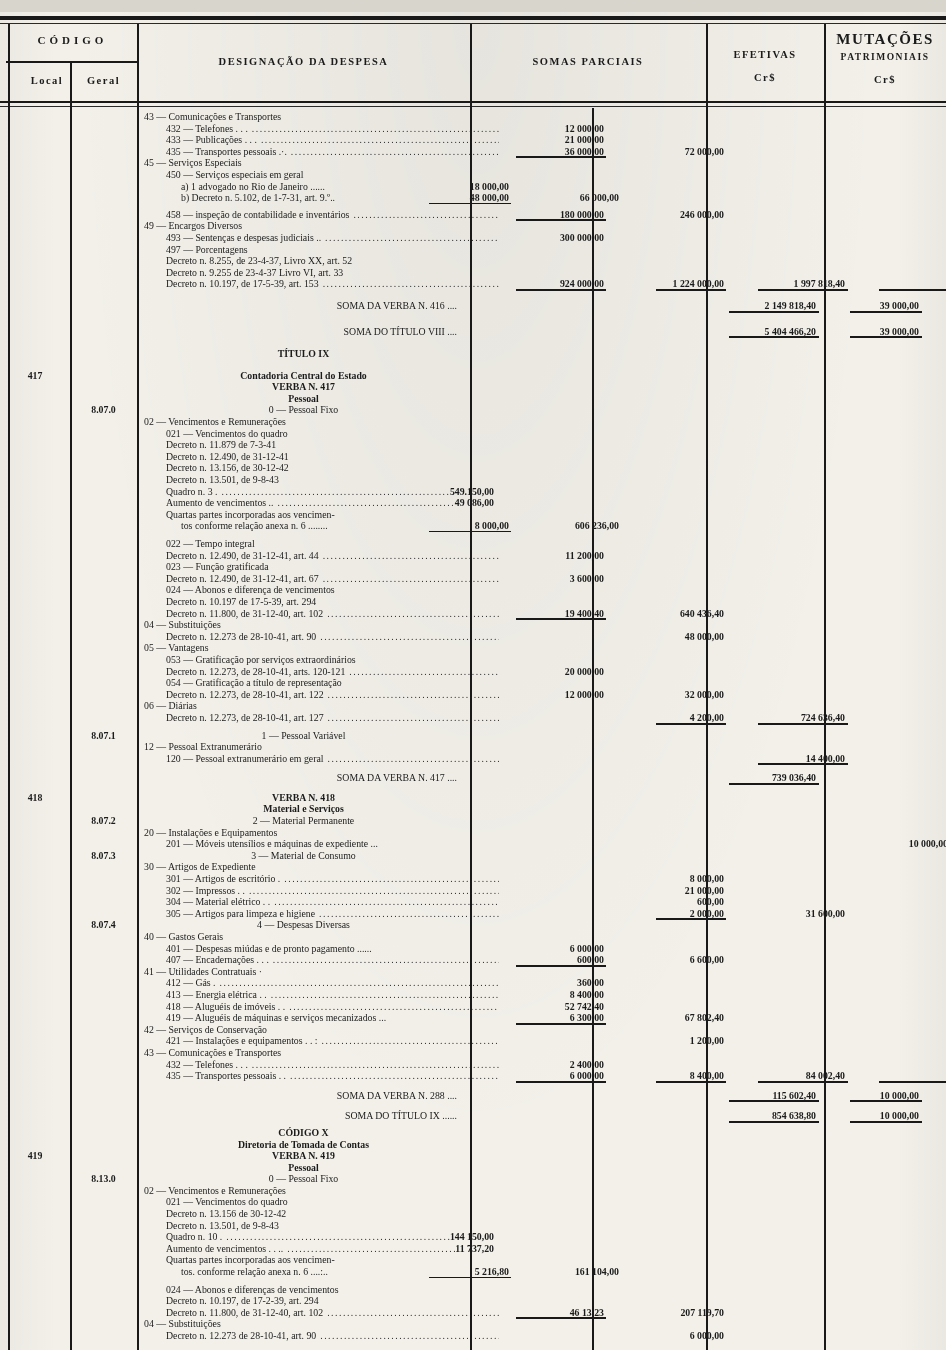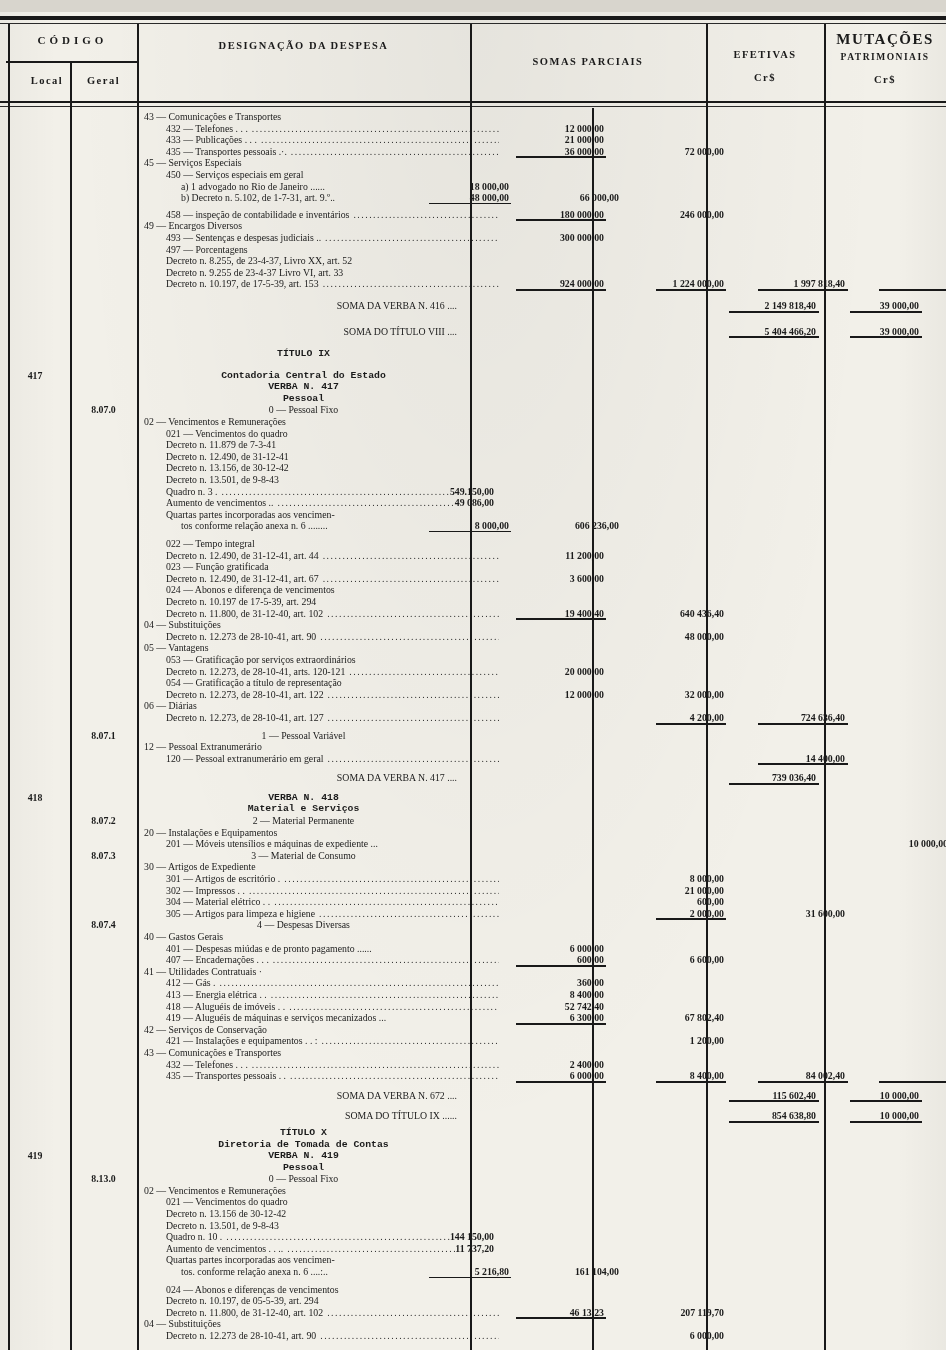--- a/index.html
+++ b/index.html
@@ -39,21 +39,21 @@
 
   .c-d.in0 { padding-left:7px;align-items:flex-end;  }
   .c-d.in1 { padding-left:29px; }
   .c-d.in2 { padding-left:44px; }
   .c-d.al-c { display:block; text-align:center; padding-left:0; }
   .c-d.al-r { display:block; text-align:right; padding-right:13px; box-sizing:border-box; }
   .c-d .t { flex:0 0 auto; }
   .c-d .lead { flex:1 1 auto; overflow:hidden; white-space:nowrap; letter-spacing:1.5px;
                color:#1e1e1e; padding:0 3px 0 4px; }
   .c-d .amt { flex:0 0 auto; margin-left:auto; padding-right:5px; font-weight:700; position:relative; }
-  .bold { font-weight:700;font-family:Liberation Mono, monospace; }
+  .bold { font-weight:700; }
 
   
   .c-s1.ru::after, .c-s2.ru::after, .c-ef.ru::after, .c-mu.ru::after, .amt.ru::after {
     content:""; position:absolute; height:2px; background:#191919; bottom:-1px; }
   .c-s1.ru::after { right:15px; width:90px; }
   .c-s2.ru::after { right:9px;  width:70px; }
   .c-ef.ru::after { right:5px;  width:90px; }
   .c-mu.ru::after { right:24px; width:72px; }
   .amt.ru::after  { right:3px;  width:82px; }
 </style>
@@ -72,21 +72,21 @@
   <div class="vl" style="left:70px;top:51px;height:1299px"></div>
   <div class="vl" style="left:137px;top:12px;height:1338px"></div>
   <div class="vl" style="left:470px;top:12px;height:1338px"></div>
   <div class="vl" style="left:592px;top:96px;height:1254px"></div>
   <div class="vl" style="left:706px;top:12px;height:1338px"></div>
   <div class="vl" style="left:824px;top:12px;height:1338px"></div>
 
   <div class="hdr sp" style="left:8px;top:22px;width:129px">CÓDIGO</div>
   <div class="hdr" style="left:16px;top:63px;width:62px">Local</div>
   <div class="hdr" style="left:70px;top:63px;width:67px">Geral</div>
-  <div class="hdr" style="left:137px;top:28px;width:333px">DESIGNAÇÃO DA DESPESA</div>
+  <div class="hdr" style="left:137px;top:44px;width:333px">DESIGNAÇÃO DA DESPESA</div>
   <div class="hdr" style="left:470px;top:44px;width:236px">SOMAS PARCIAIS</div>
   <div class="hdr" style="left:706px;top:37px;width:118px">EFETIVAS</div>
   <div class="hdr" style="left:706px;top:60px;width:118px">Cr$</div>
   <div class="hdr" style="left:824px;top:19px;width:122px;font-size:15px">MUTAÇÕES</div>
   <div class="hdr" style="left:824px;top:40px;width:122px;font-size:9.5px">PATRIMONIAIS</div>
   <div class="hdr" style="left:824px;top:62px;width:122px">Cr$</div>
 
   <div class="body" id="ledger-body">
       <div class="row">
         <div class="cell c-local"></div>
@@ -945,41 +945,41 @@
         </div>
         <div class="cell c-s1 ru">6 000,00</div>
         <div class="cell c-s2 ru">8 400,00</div>
         <div class="cell c-ef ru">84 002,40</div>
         <div class="cell c-mu ru"></div>
       </div>
       <div class="sp-row" style="height: 8px;"></div>
       <div class="row">
         <div class="cell c-local"></div>
         <div class="cell c-geral"></div>
-        <div class="cell c-d in0 al-r">SOMA DA VERBA N. 672 ....</div>
+        <div class="cell c-d in0 al-r">SOMA DA VERBA N. 288 ....</div>
         <div class="cell c-s1"></div>
         <div class="cell c-s2"></div>
         <div class="cell c-ef ru">115 602,40</div>
         <div class="cell c-mu ru">10 000,00</div>
       </div>
       <div class="sp-row" style="height: 9px;"></div>
       <div class="row">
         <div class="cell c-local"></div>
         <div class="cell c-geral"></div>
         <div class="cell c-d in0 al-r">SOMA DO TÍTULO IX ......</div>
         <div class="cell c-s1"></div>
         <div class="cell c-s2"></div>
         <div class="cell c-ef ru">854 638,80</div>
         <div class="cell c-mu ru">10 000,00</div>
       </div>
       <div class="sp-row" style="height: 5px;"></div>
       <div class="row">
         <div class="cell c-local"></div>
         <div class="cell c-geral"></div>
-        <div class="cell c-d in0 al-c bold">TÍTULO X</div>
+        <div class="cell c-d in0 al-c bold">CÓDIGO X</div>
         <div class="cell c-s1"></div>
         <div class="cell c-s2"></div>
         <div class="cell c-ef"></div>
         <div class="cell c-mu"></div>
       </div>
       <div class="row">
         <div class="cell c-local"></div>
         <div class="cell c-geral"></div>
         <div class="cell c-d in0 al-c bold">Diretoria de Tomada de Contas</div>
         <div class="cell c-s1"></div>
@@ -1116,21 +1116,21 @@
         </div>
         <div class="cell c-s1"></div>
         <div class="cell c-s2"></div>
         <div class="cell c-ef"></div>
         <div class="cell c-mu"></div>
       </div>
       <div class="row">
         <div class="cell c-local"></div>
         <div class="cell c-geral"></div>
         <div class="cell c-d in1">
-          <div class="t">Decreto n. 10.197, de 05-5-39, art. 294</div>
+          <div class="t">Decreto n. 10.197, de 17-2-39, art. 294</div>
         </div>
         <div class="cell c-s1"></div>
         <div class="cell c-s2"></div>
         <div class="cell c-ef"></div>
         <div class="cell c-mu"></div>
       </div>
       <div class="row">
         <div class="cell c-local"></div>
         <div class="cell c-geral"></div>
         <div class="cell c-d in1">

